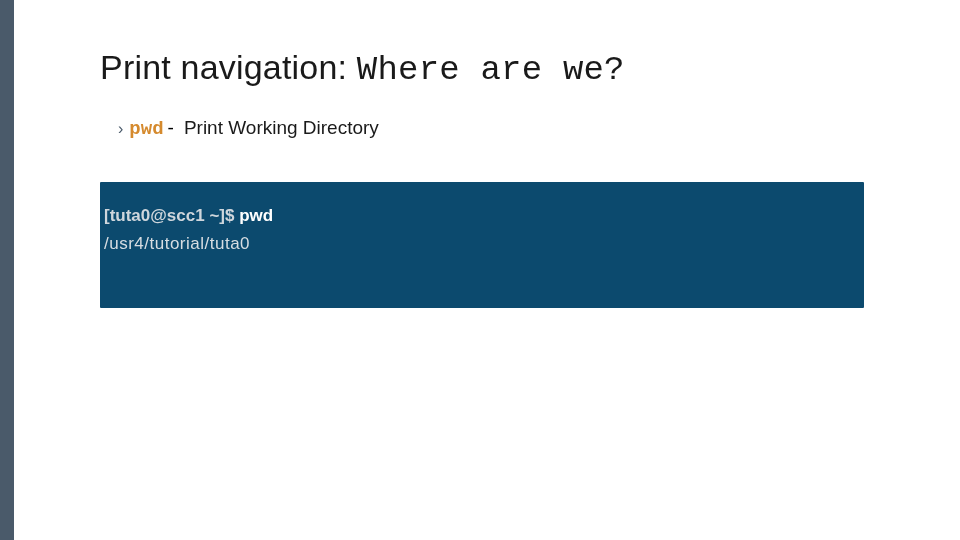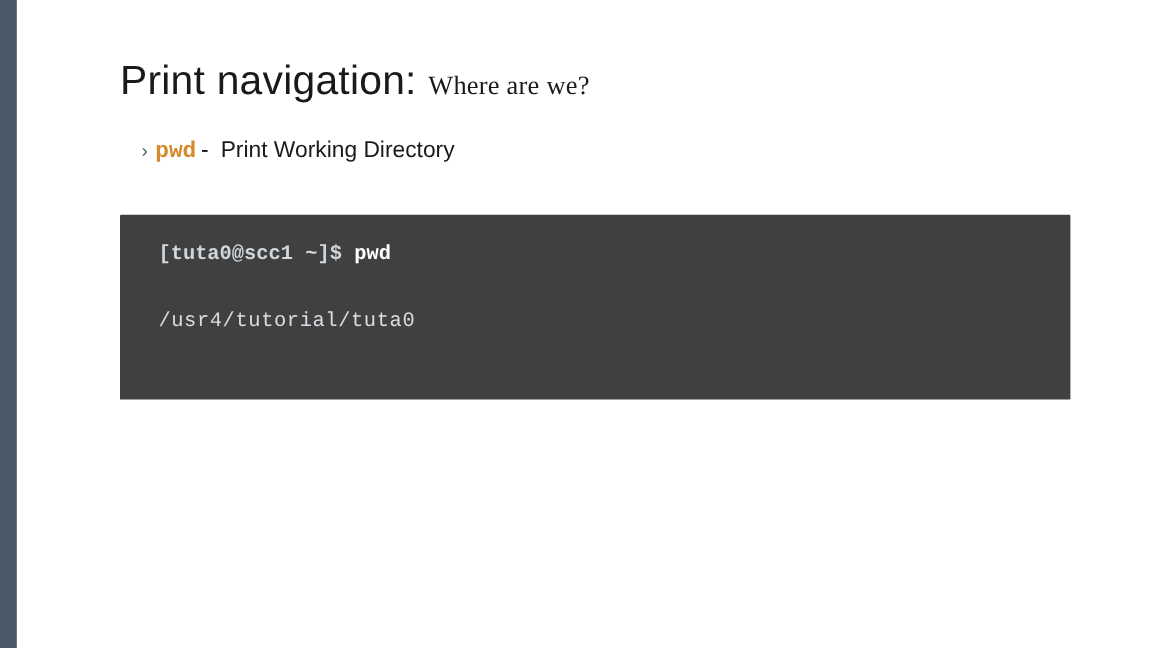--- a/index.html
+++ b/index.html
@@ -30,22 +30,22 @@
     padding: 48px 70px 40px 100px;
   }
   .title {
     font-size: 34px;
     font-weight: 400;
     color: #1a1a1a;
     margin: 0 0 28px 0;
     letter-spacing: 0.2px;
   }
   .title .mono {
-    font-family: Liberation Serif, serif;
-    font-size: 22px;
+    font-family: Liberation Mono, monospace;
+    font-size: 34px;
   }
   .bullet-row {
     margin-left: 18px;
     font-size: 19px;
     display: flex;
     align-items: baseline;
     gap: 4px;
   }
   .bullet-glyph {
     color: #4a5a6a;
@@ -56,40 +56,40 @@
     font-family: "Courier New", Courier, monospace;
     color: #d58a2e;
     font-weight: bold;
   }
   .desc {
     color: #1a1a1a;
     margin-left: 6px;
   }
   .terminal {
     margin-top: 42px;
-    background: #404040;
+    background: #0c4a6e;
     color: #e8e8e8;
-    font-family: Liberation Mono, monospace;
+    font-family: Liberation Sans, sans-serif;
     font-size: 17px;
-    padding: 22px 20px 52px 32px;
+    padding: 22px 20px 52px 4px;
     border-radius: 1px;
     line-height: 1.4;
     width: 740px;
   }
   .terminal .prompt-host {
     color: #cfd6dc;
     font-weight: bold;
   }
   .terminal .prompt-cmd {
     color: #ffffff;
     font-weight: bold;
   }
   .terminal .output {
     display: block;
-    margin-top: 32px;
+    margin-top: 4px;
     color: #d7dde2;
     letter-spacing: 0.5px;
   }
 </style>
 </head>
 <body>
 
 <div class="accent-bar"></div>
 
 <div class="slide">

